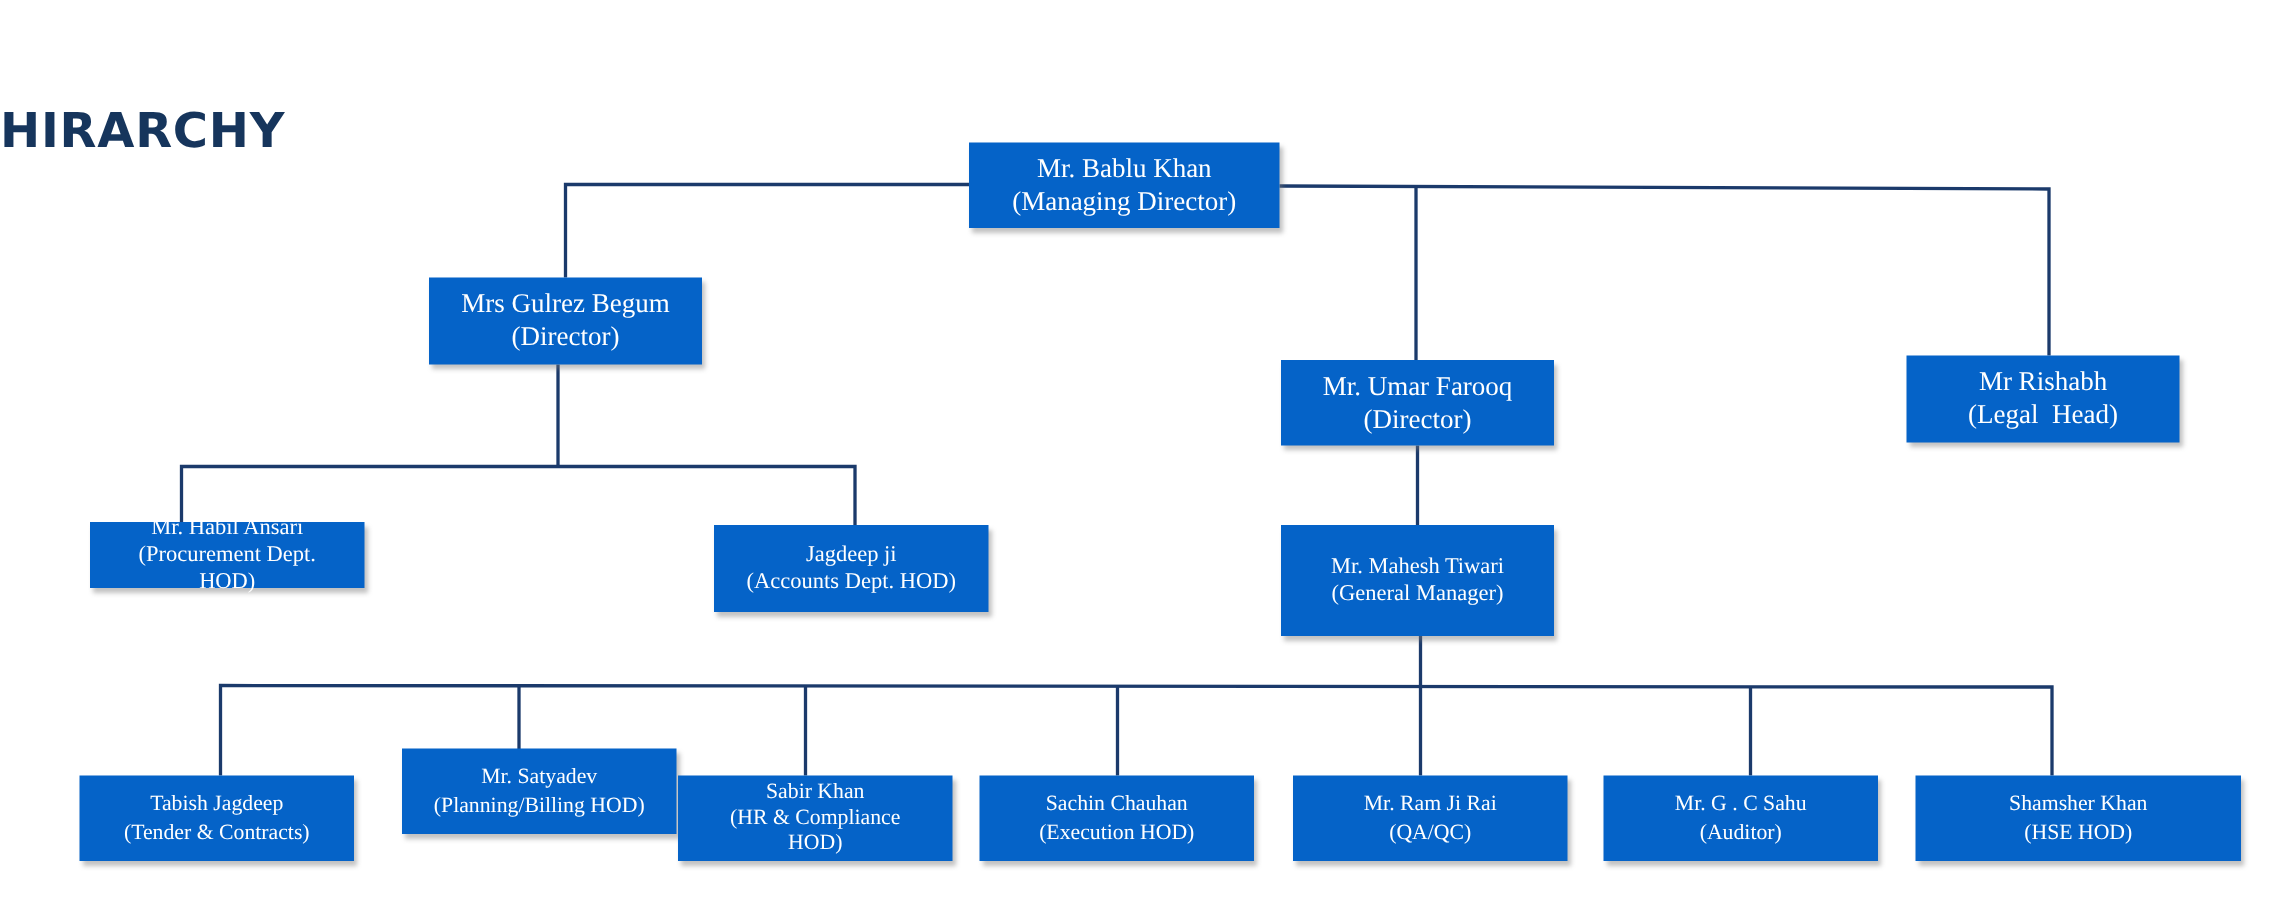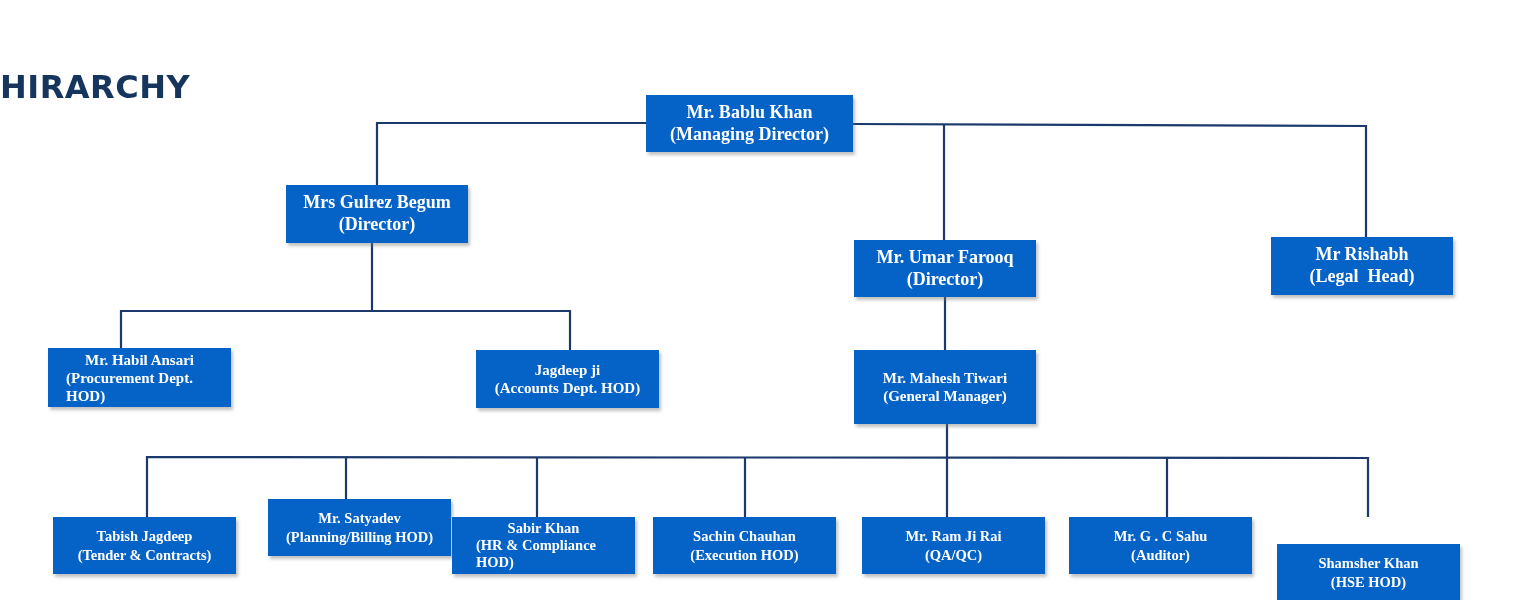--- a/index.html
+++ b/index.html
@@ -5,22 +5,22 @@
     html, body { margin: 0; padding: 0; background: #ffffff; }
     body { width: 1520px; height: 600px; position: relative; overflow: hidden; }
     .title {
       position: absolute; left: 0; top: 28px; width: 1496px; text-align: left;
       font-family: "DejaVu Sans", sans-serif; font-weight: bold; font-size: 32px;
       color: #16355c; letter-spacing: 0.5px; margin-top: 40px;
     }
     svg.connectors { position: absolute; left: 0; top: 0; }
     .node {
       position: absolute; background: #0563c8; color: #ffffff;
-      font-family: "Liberation Serif", serif; font-weight: bold;
-      text-align: left; box-sizing: border-box;
+      font-family: "Liberation Serif", serif; font-weight: normal;
+      text-align: center; box-sizing: border-box;
       display: flex; flex-direction: column; justify-content: center; align-items: center;
       box-shadow: 2px 3px 3px rgba(120,120,120,0.45);
       line-height: 1.2;
     }
     .node .nm, .node .rl { display: block; white-space: pre-wrap; }
     .lg { font-size: 18px; }
     .md { font-size: 15px; }
     .sm { font-size: 14.5px; line-height: 1.25; }
   </style>
 </head>
@@ -61,21 +61,21 @@
 </div>
 <div class="node lg" style="left:854px;top:240px;width:182px;height:57px;">
   <span class="nm">Mr. Umar Farooq</span>
   <span class="rl">(Director)</span>
 </div>
 <div class="node lg" style="left:1271px;top:237px;width:182px;height:58px;">
   <span class="nm">Mr Rishabh</span>
   <span class="rl">(Legal  Head)</span>
 </div>
 
-<div class="node md" style="left:48px;top:348px;width:183px;height:59px;padding:0 18px;">
+<div class="node md" style="left:60px;top:348px;width:183px;height:44px;padding:0 18px;">
   <span class="nm">Mr. Habil Ansari</span>
   <span class="rl">(Procurement Dept. HOD)</span>
 </div>
 <div class="node md" style="left:476px;top:350px;width:183px;height:58px;">
   <span class="nm">Jagdeep ji</span>
   <span class="rl">(Accounts Dept. HOD)</span>
 </div>
 <div class="node md" style="left:854px;top:350px;width:182px;height:74px;">
   <span class="nm">Mr. Mahesh Tiwari</span>
   <span class="rl">(General Manager)</span>
@@ -98,16 +98,16 @@
   <span class="rl">(Execution HOD)</span>
 </div>
 <div class="node sm" style="left:862px;top:517px;width:183px;height:57px;">
   <span class="nm">Mr. Ram Ji Rai</span>
   <span class="rl">(QA/QC)</span>
 </div>
 <div class="node sm" style="left:1069px;top:517px;width:183px;height:57px;">
   <span class="nm">Mr. G . C Sahu</span>
   <span class="rl">(Auditor)</span>
 </div>
-<div class="node sm" style="left:1277px;top:517px;width:183px;height:57px;margin-top:27px;">
+<div class="node sm" style="left:1277px;top:517px;width:217px;height:57px;">
   <span class="nm">Shamsher Khan</span>
   <span class="rl">(HSE HOD)</span>
 </div>
 
 </body></html>

